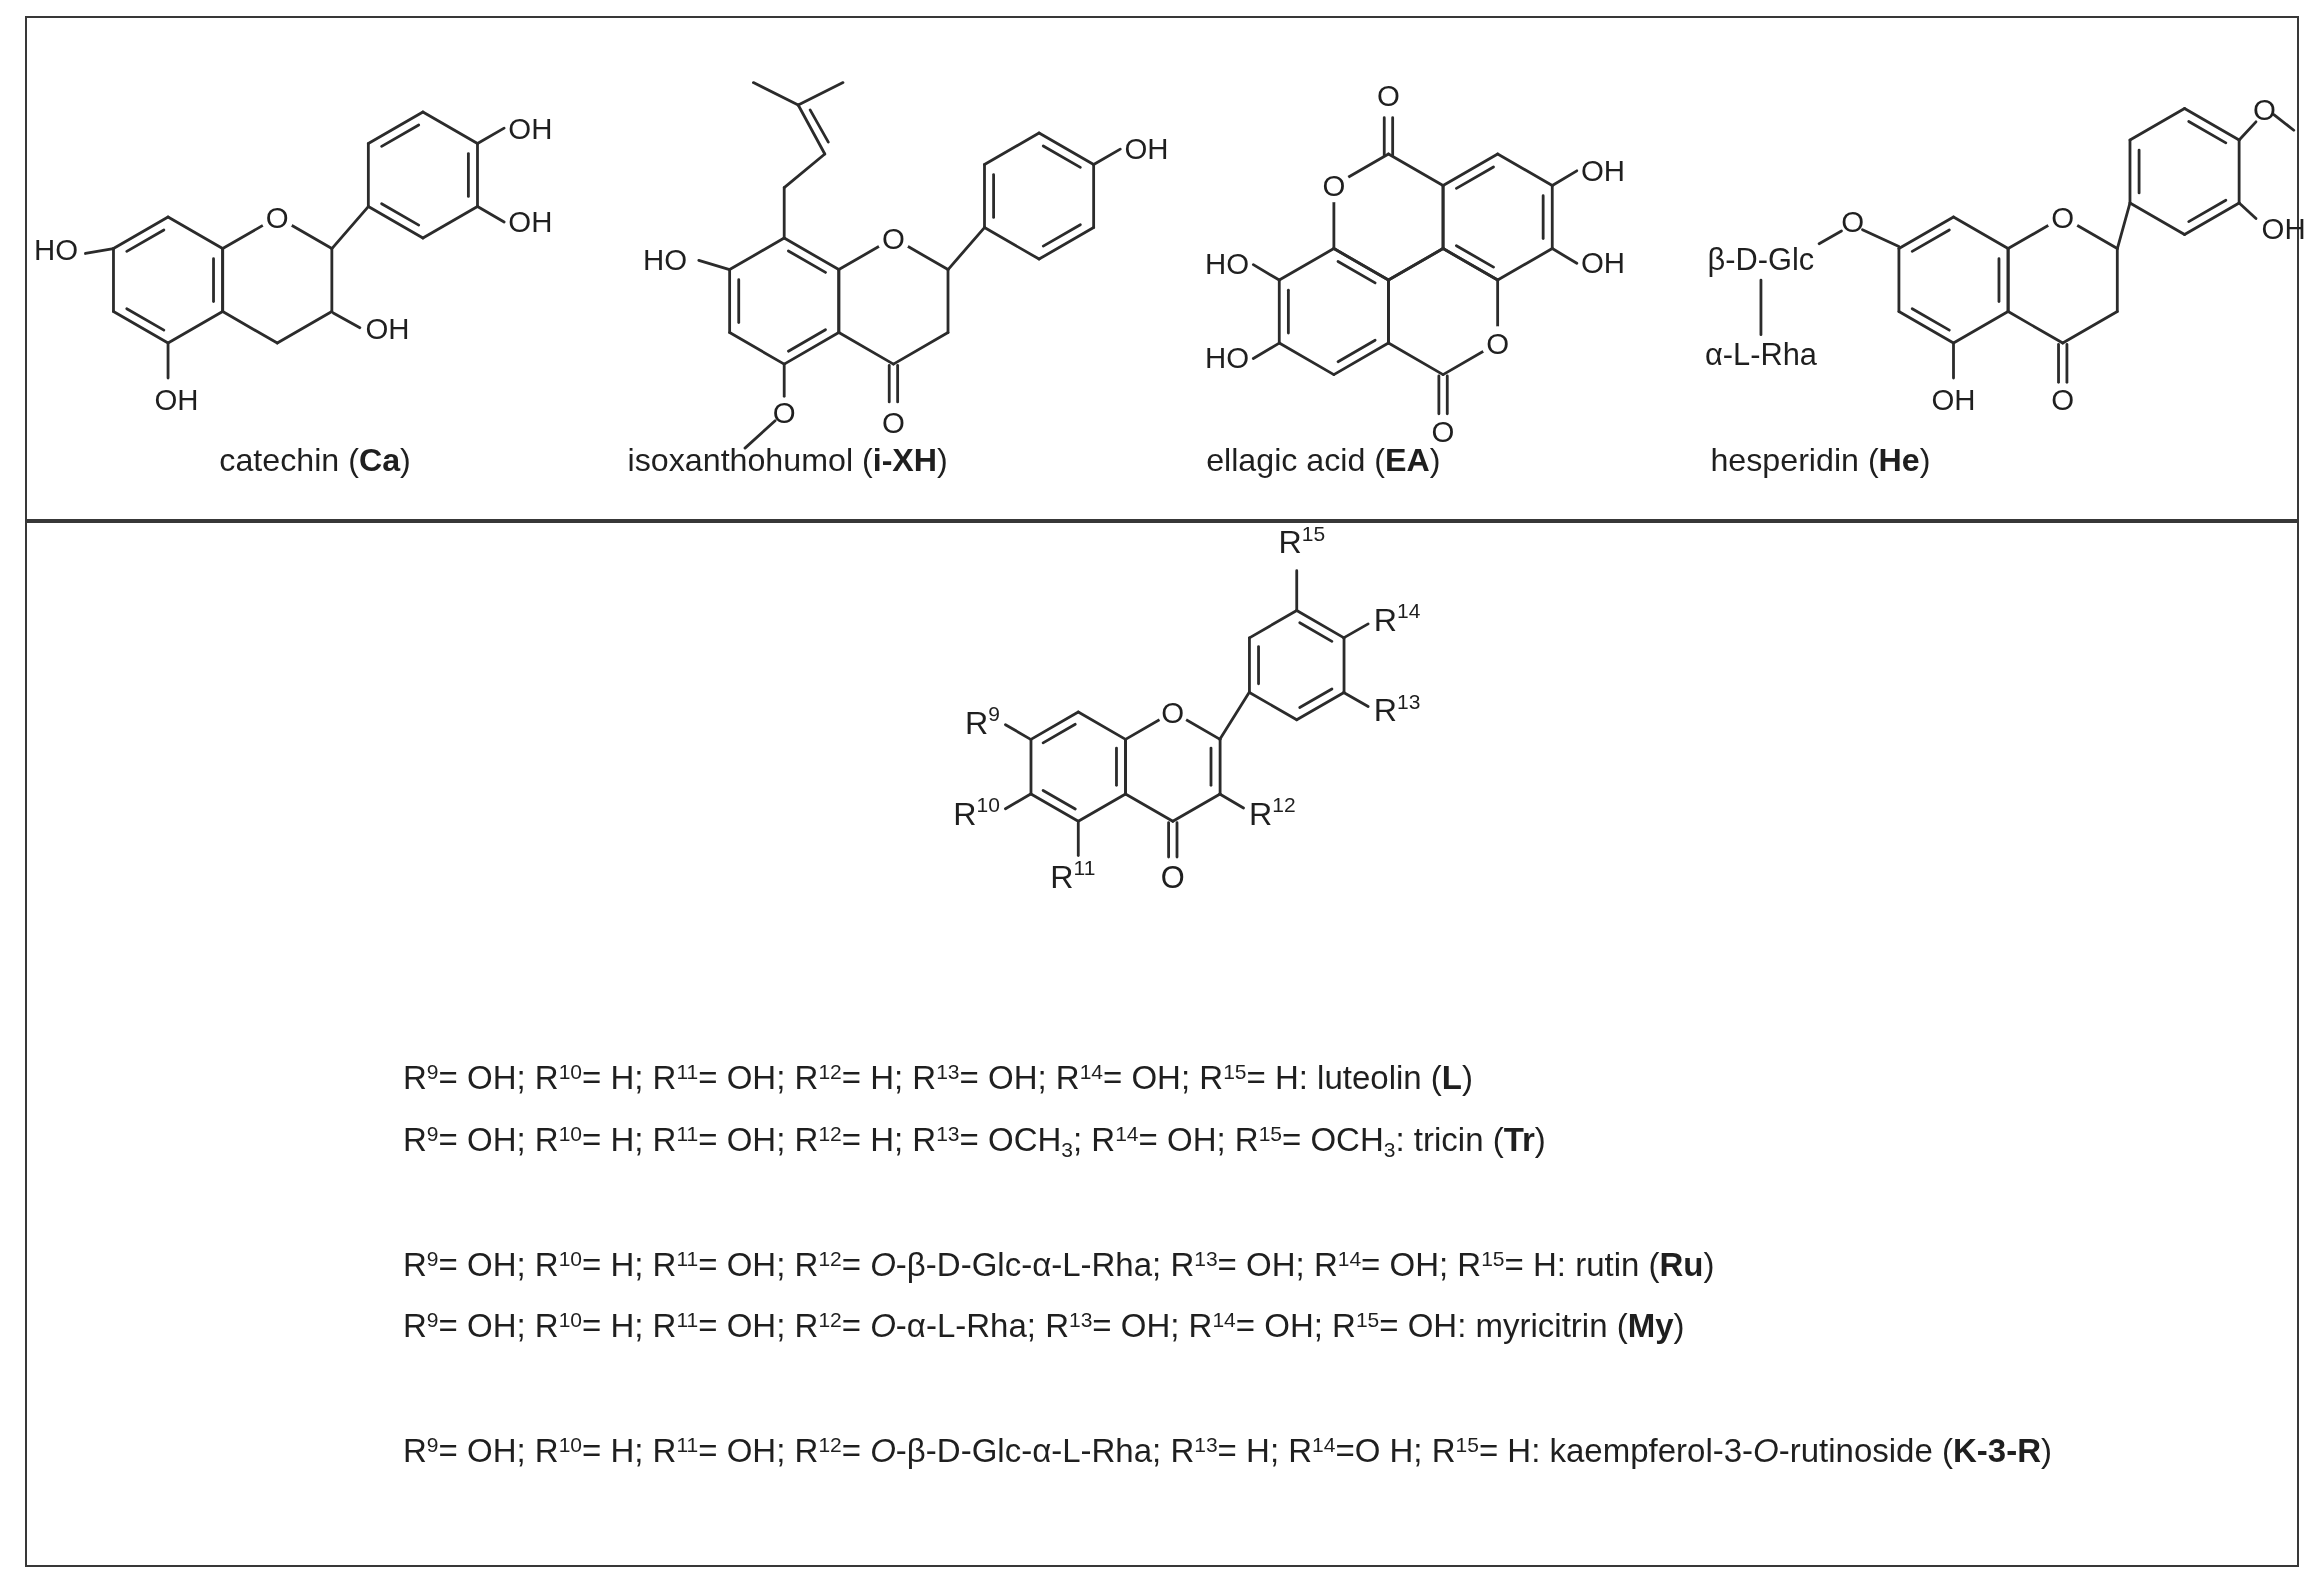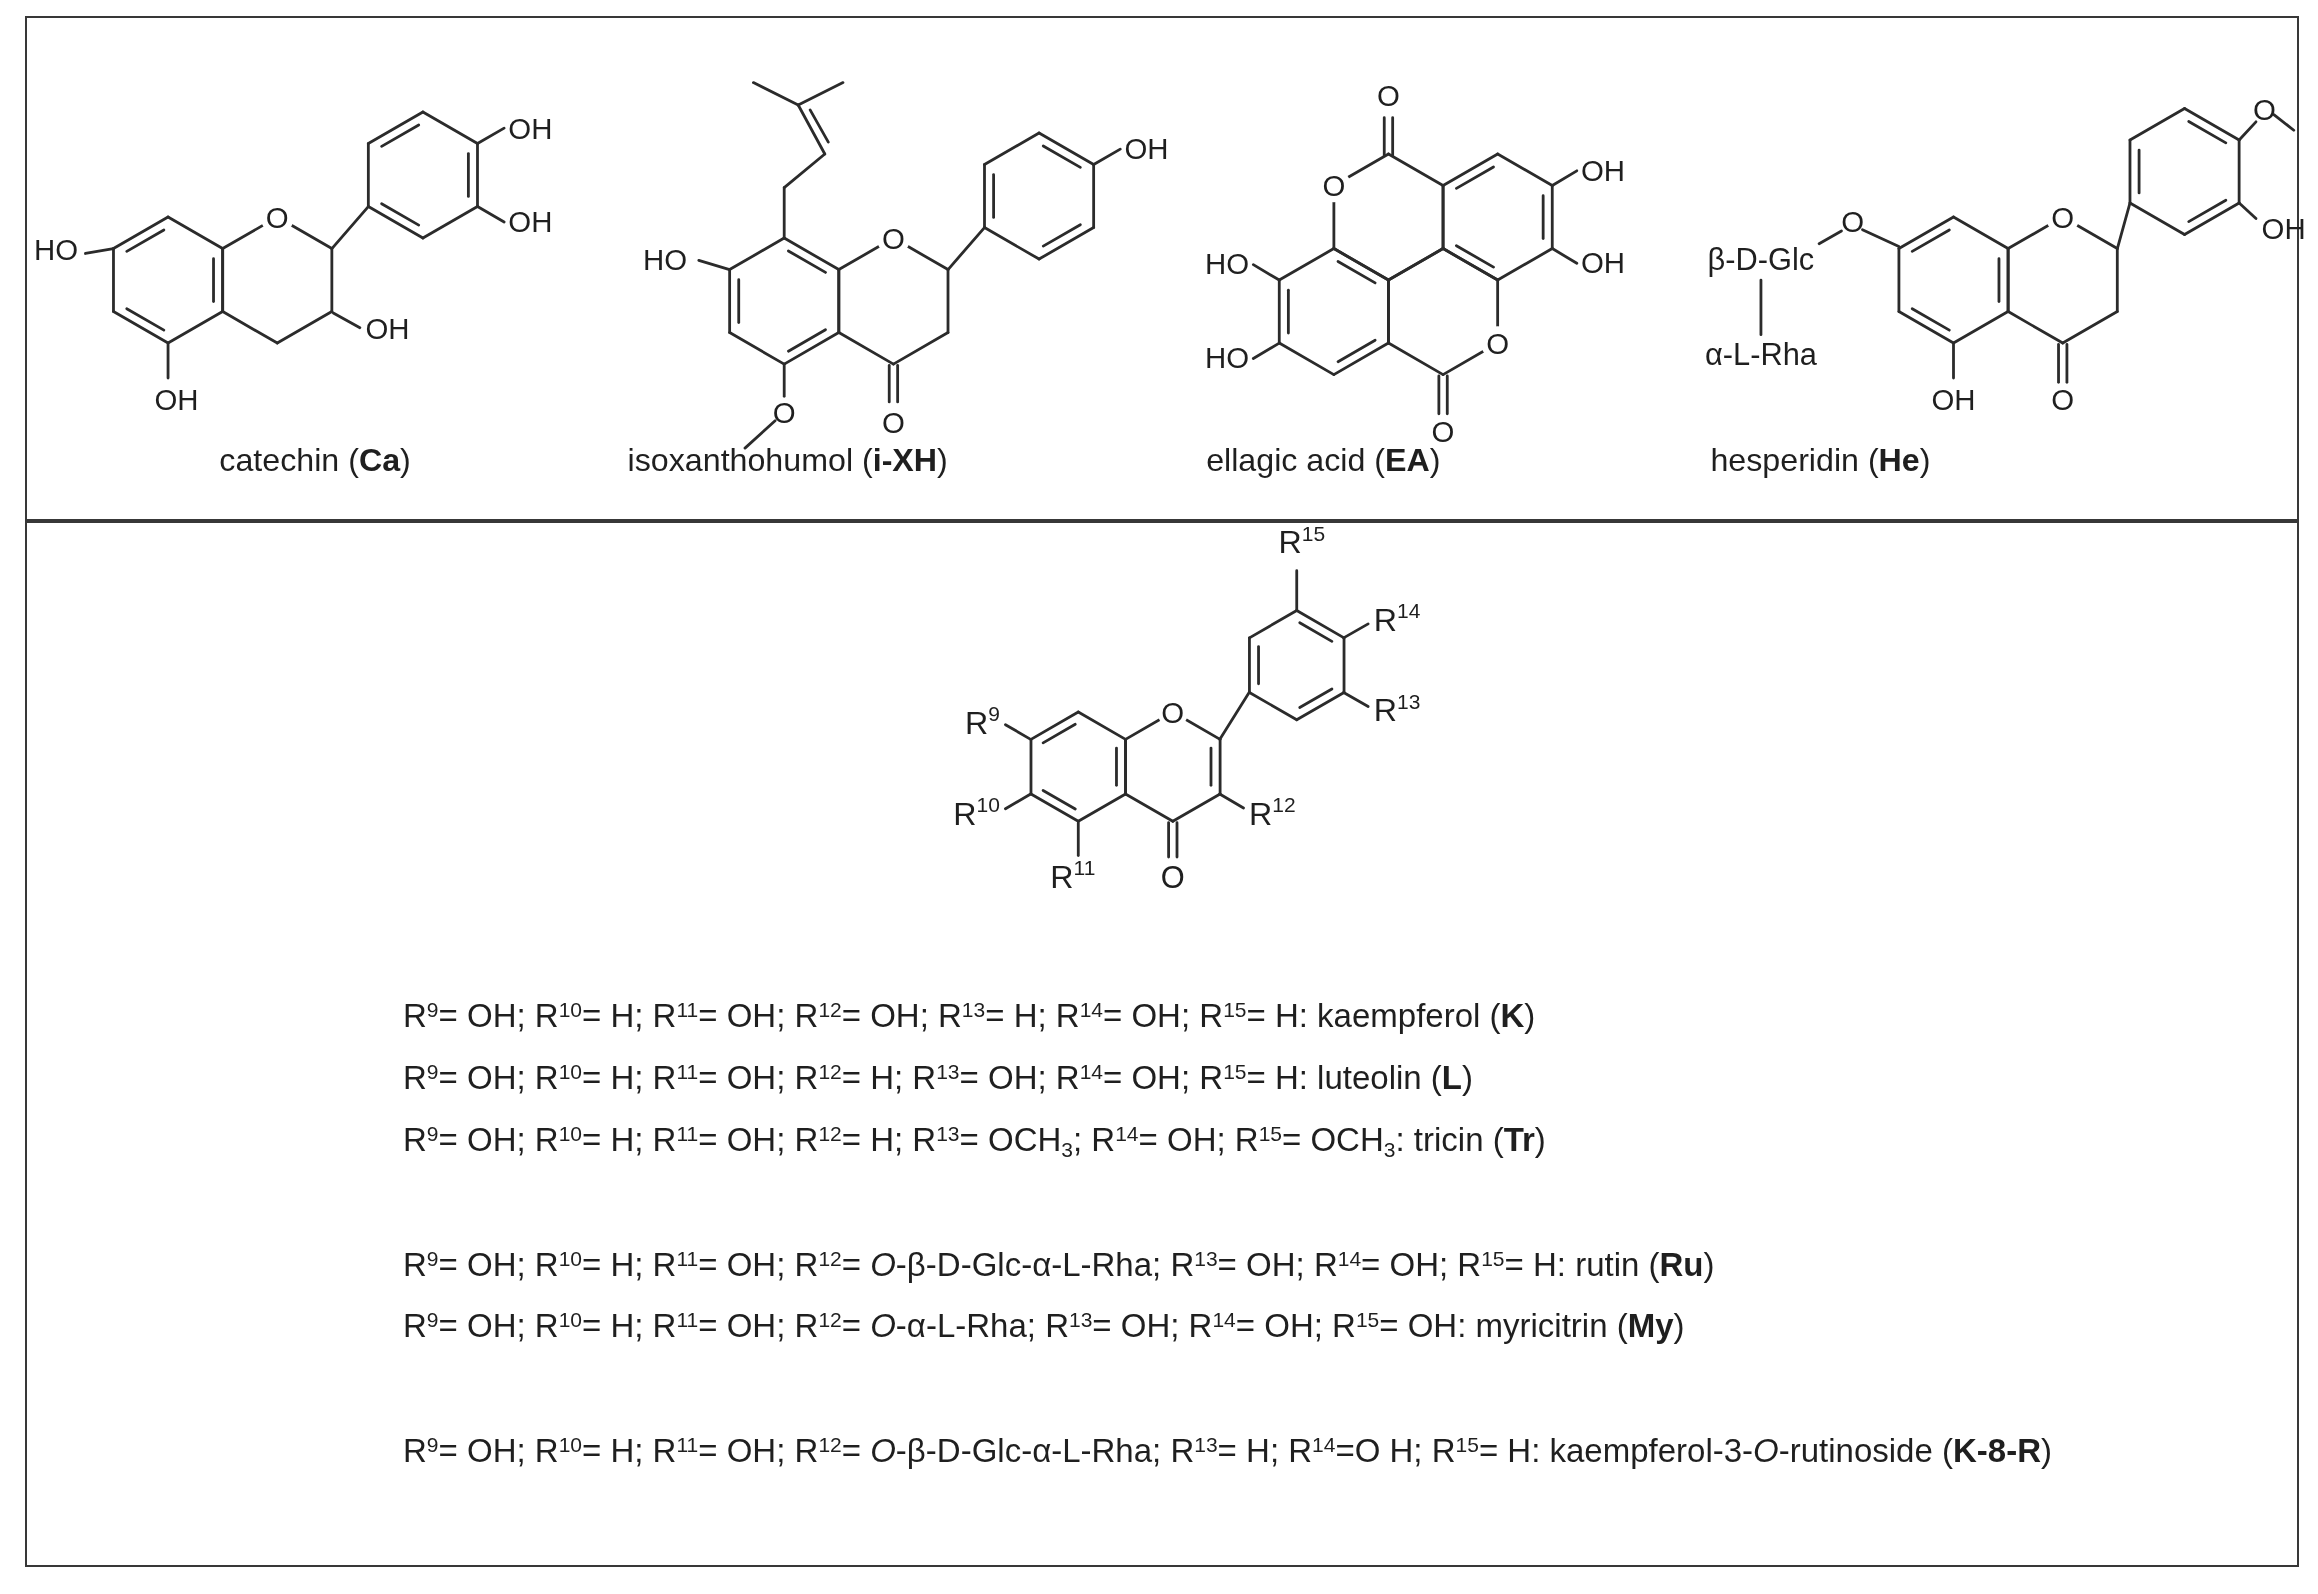--- a/index.html
+++ b/index.html
@@ -262,20 +262,19 @@
     <text class="sugar" x="1675" y="1268" text-anchor="middle">O</text>
     <text class="rg" x="1428" y="1048" text-anchor="end"><tspan>R</tspan><tspan class="sup-t" dy="-18">9</tspan></text>
     <text class="rg" x="1428" y="1178" text-anchor="end"><tspan>R</tspan><tspan class="sup-t" dy="-18">10</tspan></text>
     <text class="rg" x="1500" y="1268" text-anchor="start"><tspan>R</tspan><tspan class="sup-t" dy="-18">11</tspan></text>
     <text class="rg" x="1784" y="1178" text-anchor="start"><tspan>R</tspan><tspan class="sup-t" dy="-18">12</tspan></text>
     <text class="rg" x="1962" y="1030" text-anchor="start"><tspan>R</tspan><tspan class="sup-t" dy="-18">13</tspan></text>
     <text class="rg" x="1962" y="901" text-anchor="start"><tspan>R</tspan><tspan class="sup-t" dy="-18">14</tspan></text>
     <text class="rg" x="1826" y="790" text-anchor="start"><tspan>R</tspan><tspan class="sup-t" dy="-18">15</tspan></text>
   </svg>
 
-  <div class="rline" style="top:992px">R<sup>9</sup>= OH; R<sup>10</sup>= H; R<sup>11</sup>= OH; R<sup>12</sup>= OH; R<sup>13</sup>= H; R<sup>14</sup>= OH; R<sup>15</sup>= H: kaempferol (<b>K</b>)</div>
   <div class="rline" style="top:1054px">R<sup>9</sup>= OH; R<sup>10</sup>= H; R<sup>11</sup>= OH; R<sup>12</sup>= H; R<sup>13</sup>= OH; R<sup>14</sup>= OH; R<sup>15</sup>= H: luteolin (<b>L</b>)</div>
   <div class="rline" style="top:1116px">R<sup>9</sup>= OH; R<sup>10</sup>= H; R<sup>11</sup>= OH; R<sup>12</sup>= H; R<sup>13</sup>= OCH<sub>3</sub>; R<sup>14</sup>= OH; R<sup>15</sup>= OCH<sub>3</sub>: tricin (<b>Tr</b>)</div>
   <div class="rline" style="top:1241px">R<sup>9</sup>= OH; R<sup>10</sup>= H; R<sup>11</sup>= OH; R<sup>12</sup>= <i>O</i>-β-D-Glc-α-L-Rha; R<sup>13</sup>= OH; R<sup>14</sup>= OH; R<sup>15</sup>= H: rutin (<b>Ru</b>)</div>
   <div class="rline" style="top:1302px">R<sup>9</sup>= OH; R<sup>10</sup>= H; R<sup>11</sup>= OH; R<sup>12</sup>= <i>O</i>-α-L-Rha; R<sup>13</sup>= OH; R<sup>14</sup>= OH; R<sup>15</sup>= OH: myricitrin (<b>My</b>)</div>
-  <div class="rline" style="top:1427px">R<sup>9</sup>= OH; R<sup>10</sup>= H; R<sup>11</sup>= OH; R<sup>12</sup>= <i>O</i>-β-D-Glc-α-L-Rha; R<sup>13</sup>= H; R<sup>14</sup>=O H; R<sup>15</sup>= H: kaempferol-3-<i>O</i>-rutinoside (<b>K-8-R</b>)</div>
+  <div class="rline" style="top:1427px">R<sup>9</sup>= OH; R<sup>10</sup>= H; R<sup>11</sup>= OH; R<sup>12</sup>= <i>O</i>-β-D-Glc-α-L-Rha; R<sup>13</sup>= H; R<sup>14</sup>=O H; R<sup>15</sup>= H: kaempferol-3-<i>O</i>-rutinoside (<b>K-3-R</b>)</div>
 </div>
 
 
 </body></html>

